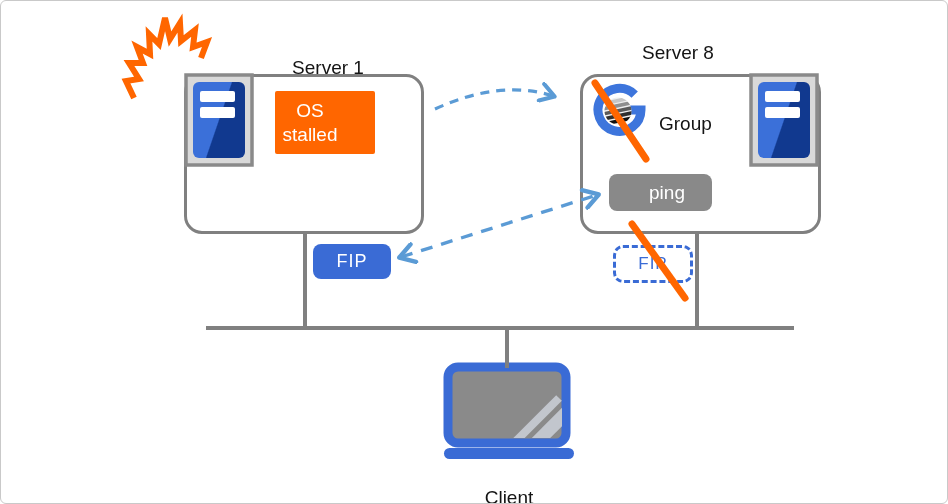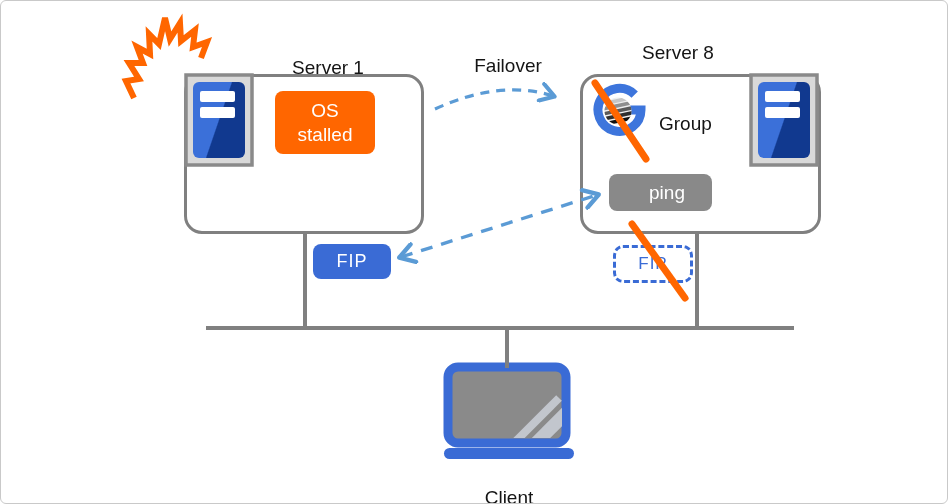--- a/index.html
+++ b/index.html
@@ -1,34 +1,33 @@
 <!DOCTYPE html>
 <html><head>
 <meta charset="utf-8">
 <style>
   html,body{margin:0;padding:0;background:#fff;font-family:"Liberation Sans",sans-serif;}
   #canvas{position:relative;width:946px;height:502px;border:1px solid #c9c9c9;border-radius:6px;background:#fff;overflow:hidden;}
   .abs{position:absolute;}
   .title-text{font-size:19px;color:#141414;text-align:center;}
   .node-box{background:#fff;border:3px solid #808080;border-radius:18px;box-sizing:border-box;}
-  .os-box{background:#FF6600;border-radius:8px;color:#fff;font-size:19px;display:flex;align-items:center;justify-content:center;text-align:center;line-height:24px;}
+  .os-box{background:#FF6600;border-radius:2px;color:#fff;font-size:19px;display:flex;align-items:center;text-align:center;line-height:24px;}
   .os-box span{display:block;width:70px;}
   .ping-box{background:#898989;border-radius:8px;color:#fff;font-size:19px;display:flex;align-items:center;justify-content:center;}
   .fip-solid{background:#3A6BD5;border-radius:8px;color:#fff;font-size:18px;letter-spacing:1px;display:flex;align-items:center;justify-content:center;}
   .fip-dashed{border:3px dashed #3A6BD5;border-radius:10px;color:#3A6BD5;font-size:17px;letter-spacing:1px;display:flex;align-items:center;justify-content:center;box-sizing:border-box;background:#fff;}
   .overlay{pointer-events:none;}
 </style>
 </head>
 <body>
 
 <div id="canvas">
 
   <div class="abs title-text" style="left:207px;top:56px;width:240px;">Server 1</div>
   <div class="abs title-text" style="left:557px;top:41px;width:240px;">Server 8</div>
-  <div class="abs title-text" style="left:437px;top:54px;width:140px;">Failover</div>
 
   <div class="abs node-box" style="left:183px;top:73px;width:240px;height:160px;"></div>
   <div class="abs node-box" style="left:579px;top:73px;width:241px;height:160px;"></div>
 
   <svg class="abs" style="left:183px;top:72px;" width="70" height="94" viewBox="0 0 70 94">
     <defs>
       <linearGradient id="towerGrad" x1="0" y1="0.25" x2="1" y2="0.75">
         <stop offset="0.49" stop-color="#3B70D9"></stop>
         <stop offset="0.51" stop-color="#11398F"></stop>
       </linearGradient>

